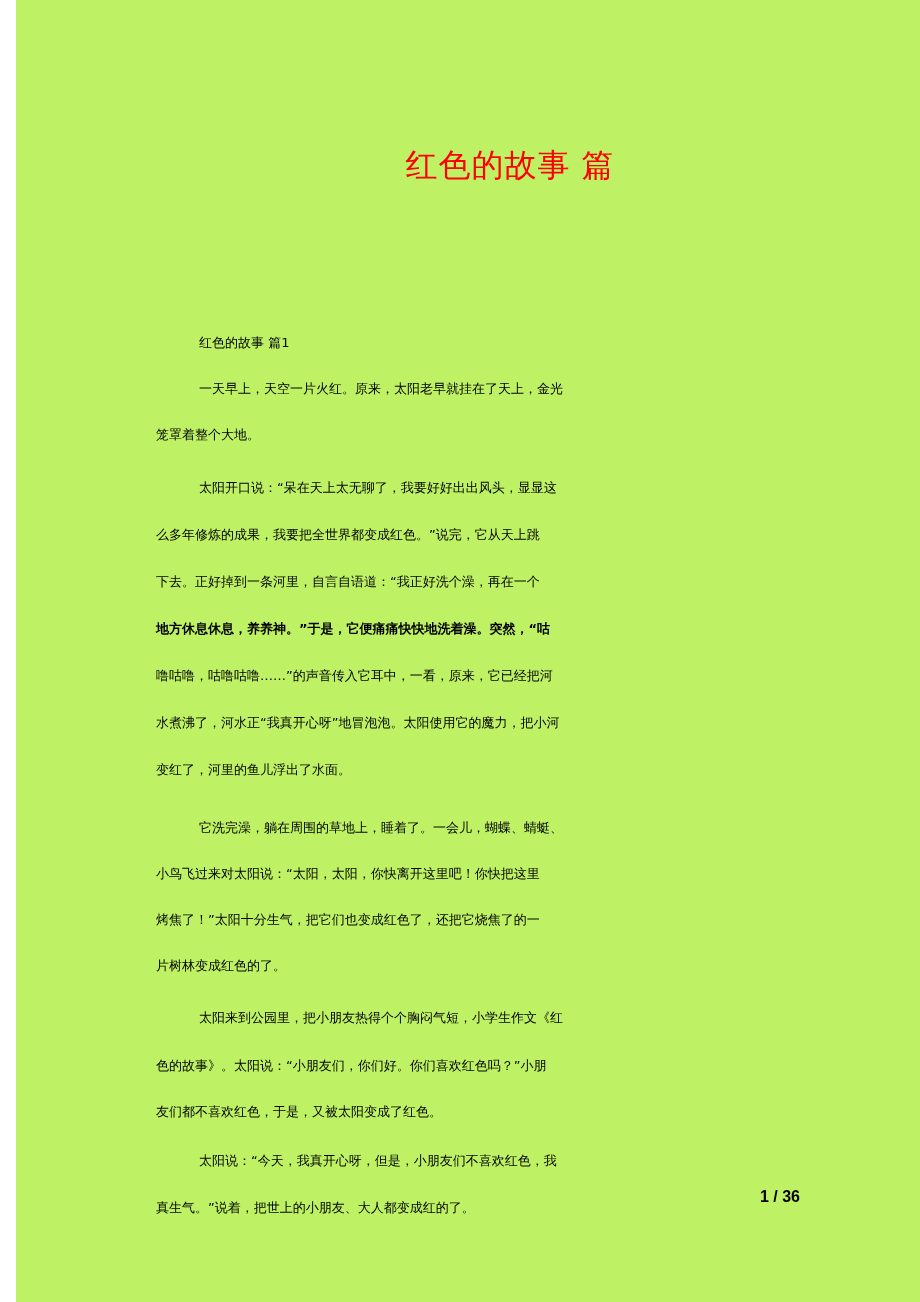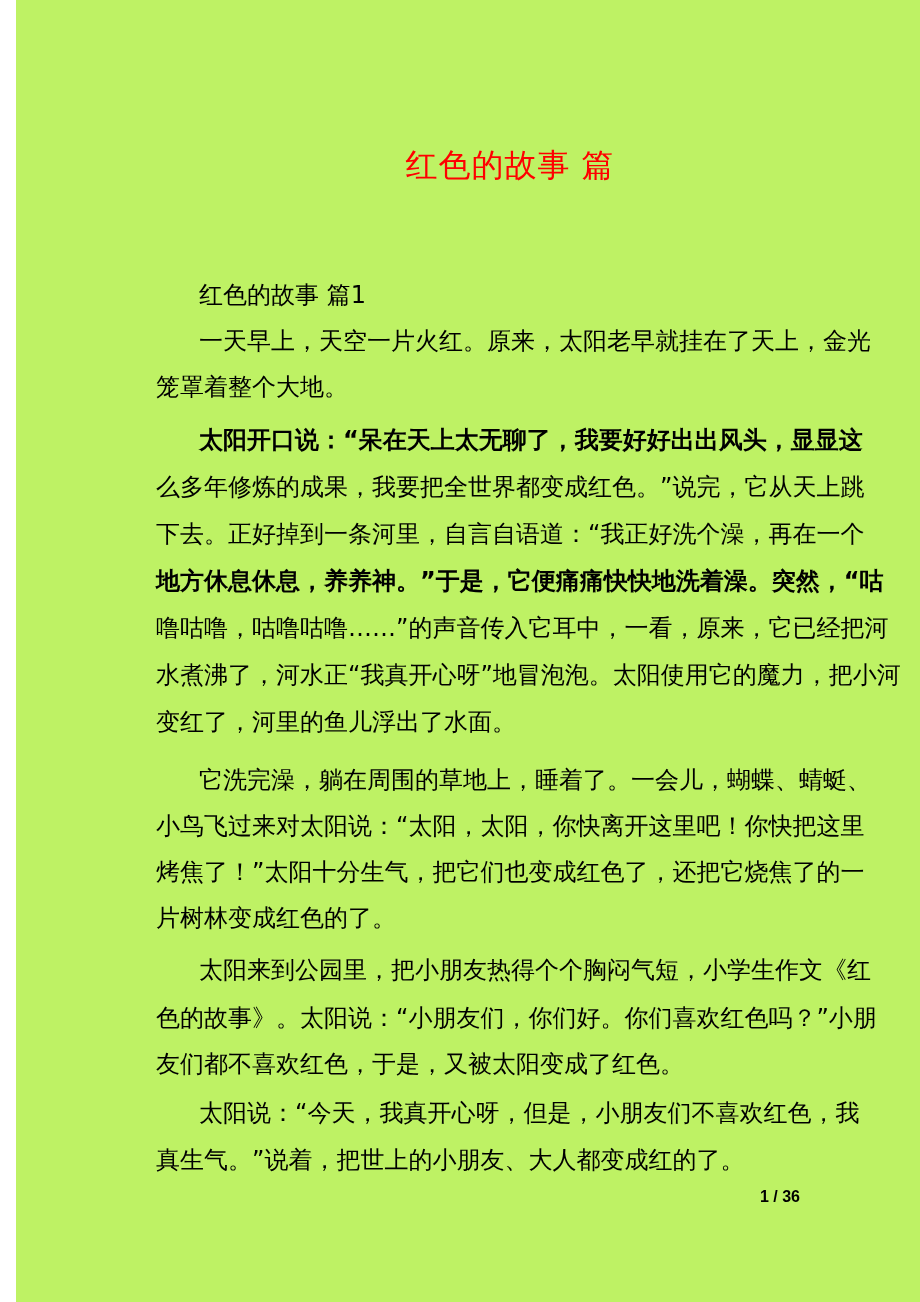--- a/index.html
+++ b/index.html
@@ -44,23 +44,24 @@
     }
     .para {
       margin: 0;
       padding: 0;
     }
     .line {
       position: absolute;
       left: 140px;
       height: 30px;
       line-height: 30px;
-      font-size: 24px;
+      font-size: 13px;
       white-space: pre;
       color: #000000;
+      margin-top: 48px;
     }
     .line.indent {
       left: 183px;
     }
     .page-number {
       position: absolute;
       left: 740px;
       top: 1189px;
       width: 44px;
       text-align: right;
@@ -81,21 +82,21 @@
     <div class="para">
       <div class="line indent" style="top: 280px;">红色的故事 篇1</div>
     </div>
 
     <div class="para">
       <div class="line indent" style="top: 326px;">一天早上，天空一片火红。原来，太阳老早就挂在了天上，金光</div>
       <div class="line" style="top: 372px;">笼罩着整个大地。</div>
     </div>
 
     <div class="para">
-      <div class="line indent" style="top: 425px; font-weight: bold;">太阳开口说：“呆在天上太无聊了，我要好好出出风头，显显这</div>
+      <div class="line indent" style="top: 425px;">太阳开口说：“呆在天上太无聊了，我要好好出出风头，显显这</div>
       <div class="line" style="top: 472px;">么多年修炼的成果，我要把全世界都变成红色。”说完，它从天上跳</div>
       <div class="line" style="top: 519px;">下去。正好掉到一条河里，自言自语道：“我正好洗个澡，再在一个</div>
       <div class="line" style="top: 566px; font-weight: bold;">地方休息休息，养养神。”于是，它便痛痛快快地洗着澡。突然，“咕</div>
       <div class="line" style="top: 613px;">噜咕噜，咕噜咕噜……”的声音传入它耳中，一看，原来，它已经把河</div>
       <div class="line" style="top: 660px;">水煮沸了，河水正“我真开心呀”地冒泡泡。太阳使用它的魔力，把小河</div>
       <div class="line" style="top: 707px;">变红了，河里的鱼儿浮出了水面。</div>
     </div>
 
     <div class="para">
       <div class="line indent" style="top: 765px;">它洗完澡，躺在周围的草地上，睡着了。一会儿，蝴蝶、蜻蜓、</div>

